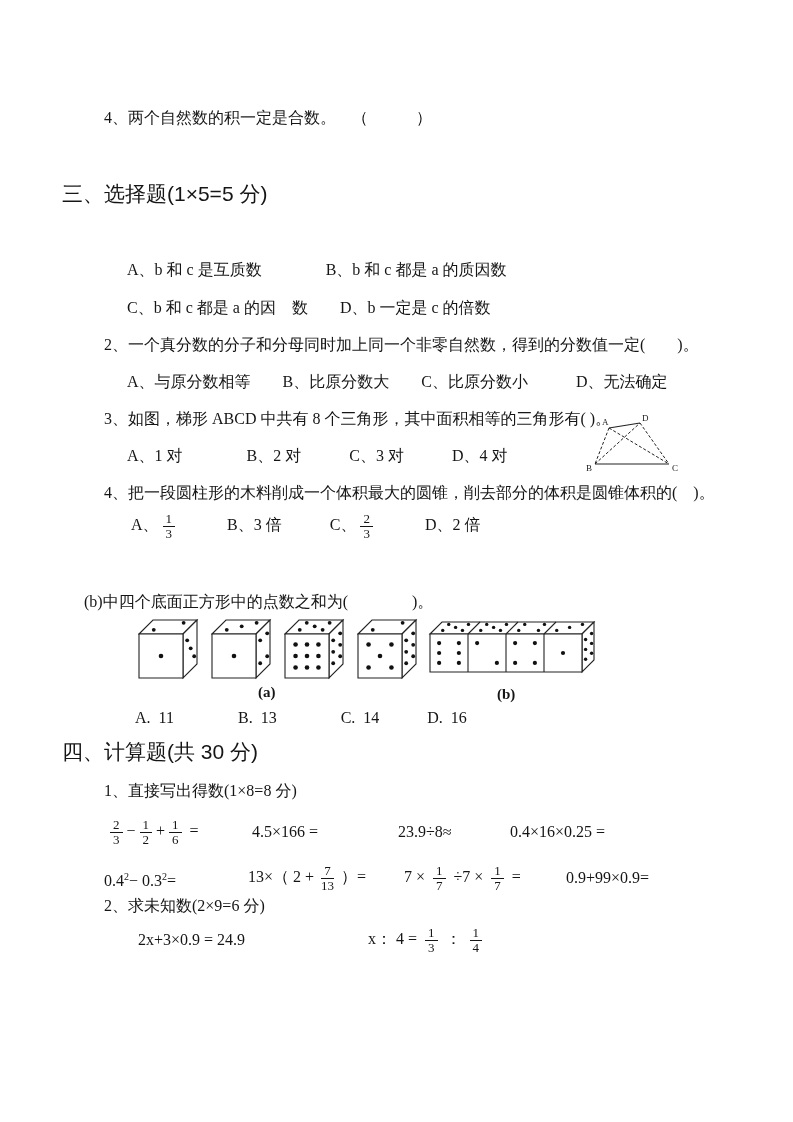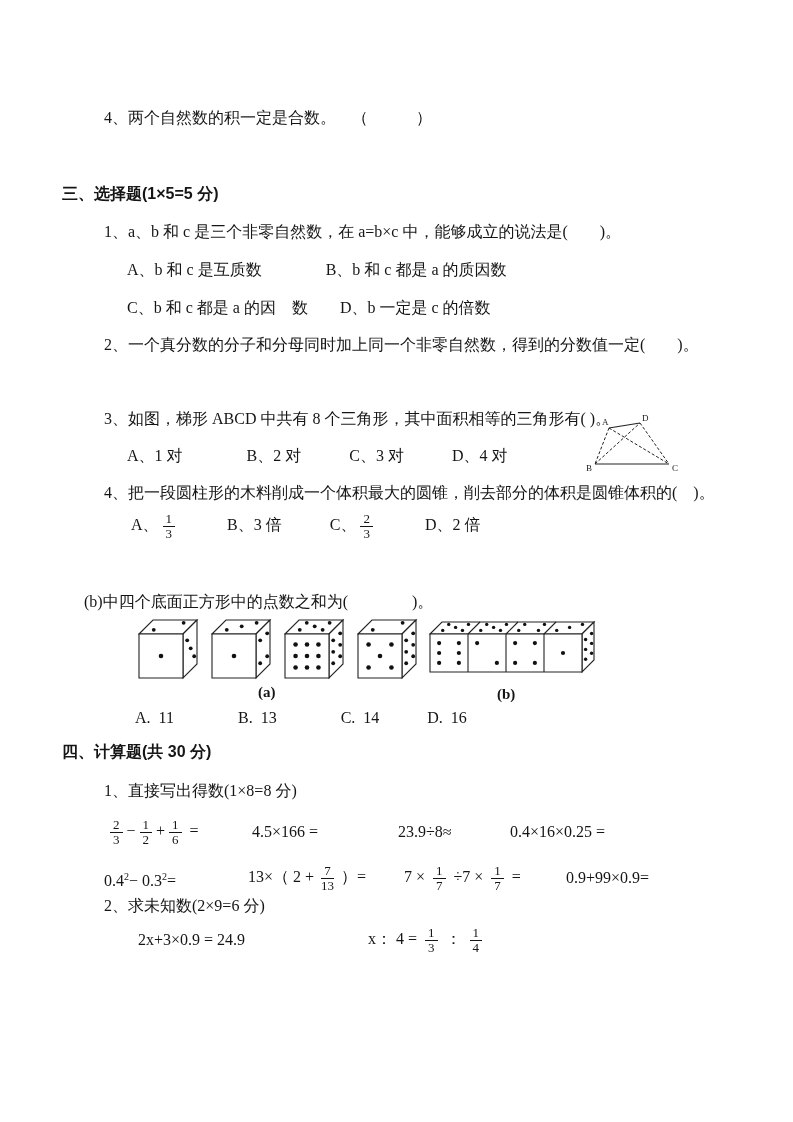--- a/index.html
+++ b/index.html
@@ -1,44 +1,44 @@
 <!DOCTYPE html>
 <html><head>
 <meta charset="utf-8">
 <style>
   html,body{margin:0;padding:0;background:#fff;}
   .page{position:relative;width:793px;height:1122px;background:#ffffff;overflow:hidden;
         font-family:"Liberation Serif","DejaVu Serif",serif;font-size:16px;color:#151515;}
   .line{position:absolute;white-space:pre;line-height:20px;}
-  .hdr{font-family:"Liberation Sans","DejaVu Sans",sans-serif;font-weight:bold;font-size:16px;}
+  .hdr{font-family:"Liberation Sans","DejaVu Sans",sans-serif;font-weight:normal;font-size:21px;}
   .exprline{position:absolute;white-space:pre;line-height:18px;}
   .fr{display:inline-flex;flex-direction:column;align-items:center;vertical-align:middle;
       font-size:13px;line-height:14px;margin:0 4px;}
   .fr .frn{border-bottom:1.3px solid #151515;padding:0 3px;}
   .fr .frd{padding:0 3px;}
   .sp{font-size:10px;vertical-align:6px;}
   .figabs{position:absolute;}
   .dicerow{position:absolute;display:flex;gap:11px;}
   .figlabel{position:absolute;font-weight:bold;font-size:15px;font-family:"Liberation Serif","DejaVu Serif",serif;}
   svg{display:block;}
 </style>
 </head>
 <body>
 
 <div class="page">
 
   <div class="line" style="left:104px;top:108px">4、两个自然数的积一定是合数。　（　　　）</div>
 
   <div class="line hdr" style="left:62px;top:184px">三、选择题(1×5=5 分)</div>
 
-  <div class="line" style="left:104px;top:222px">1、a、b 和 c 是三个非零自然数，在 a=b×c 中，能够成立的说法是(　　)。</div>
   <div class="line" style="left:127px;top:298px">C、b 和 c 都是 a 的因　数　　D、b 一定是 c 的倍数</div>
   <div class="line" style="left:127px;top:260px">A、b 和 c 是互质数　　　　B、b 和 c 都是 a 的质因数</div>
 
   <div class="line" style="left:104px;top:335px">2、一个真分数的分子和分母同时加上同一个非零自然数，得到的分数值一定(　　)。</div>
+  <div class="line" style="left:127px;top:372px">A、与原分数相等　　B、比原分数大　　C、比原分数小　　　D、无法确定</div>
 
   <div class="line" style="left:104px;top:409px">3、如图，梯形 ABCD 中共有 8 个三角形，其中面积相等的三角形有( )。</div>
   <div class="line" style="left:127px;top:446px">A、1 对　　　　B、2 对　　　C、3 对　　　D、4 对</div>
 
   <div class="figabs" style="left:585px;top:412px">
     <svg width="100" height="64" viewBox="0 0 100 64">
       <line x1="24" y1="16" x2="55" y2="11" stroke="#222" stroke-width="1.2"></line>
       <line x1="10" y1="52" x2="84" y2="52" stroke="#222" stroke-width="1.2"></line>
       <line x1="24" y1="16" x2="10" y2="52" stroke="#222" stroke-width="1" stroke-dasharray="3,2"></line>
       <line x1="55" y1="11" x2="84" y2="52" stroke="#222" stroke-width="1" stroke-dasharray="3,2"></line>

